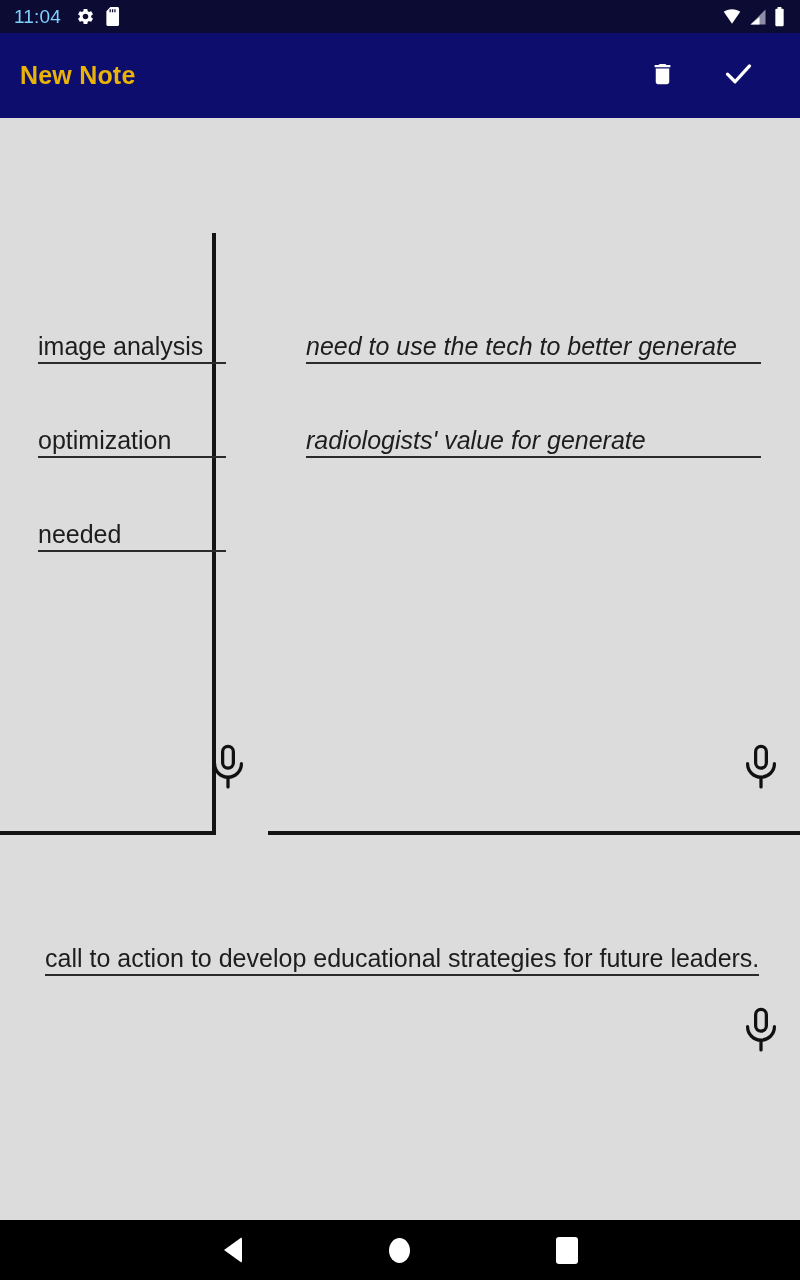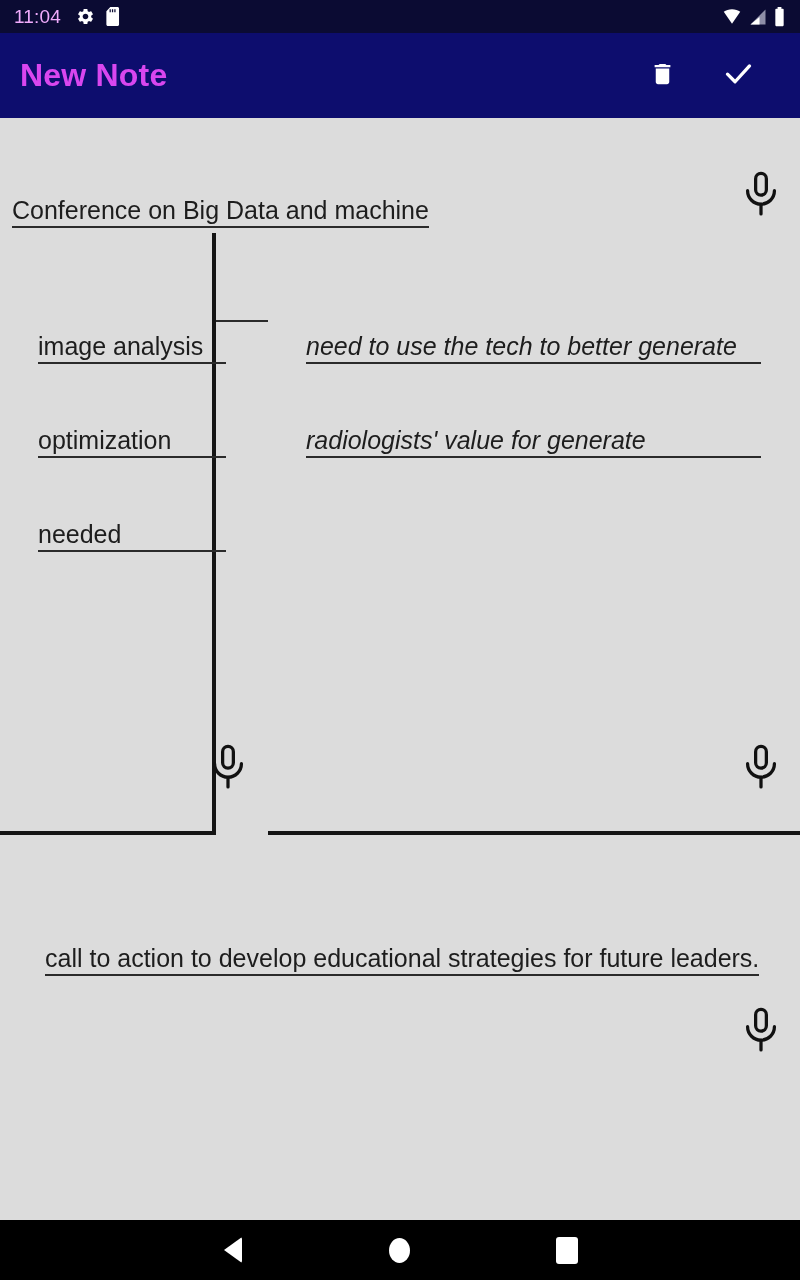--- a/index.html
+++ b/index.html
@@ -10,32 +10,32 @@
     overflow:hidden;
   }
   #app { position:relative; width:800px; height:1280px; background:#dcdcdc; }
 
   
   .statusbar{
     position:absolute; left:0; top:0; width:800px; height:33px;
     background:#0b0b33; display:flex; align-items:center;
     padding:0 14px;
   }
-  .sb-clock{ color:#f0abfc; font-size:19px; letter-spacing:.2px; }
+  .sb-clock{ color:#7dd3fc; font-size:19px; letter-spacing:.2px; }
   .sb-left-icons{ display:flex; align-items:center; gap:11px; margin-left:15px; }
   .sb-spacer{ flex:1 1 auto; }
   .sb-right-icons{ display:flex; align-items:center; gap:5px; }
   .sb-ico{ display:block; }
 
   
   .appbar{
     position:absolute; left:0; top:33px; width:800px; height:85px;
     background:#0d0d6e; display:flex; align-items:center; padding:0 22px 0 20px;
   }
-  .appbar-title{ color:#d946ef; font-size:32px; font-weight:bold; letter-spacing:.2px; }
+  .appbar-title{ color:#eab308; font-size:25px; font-weight:bold; letter-spacing:.2px; }
   .appbar-spacer{ flex:1 1 auto; }
   .appbar-actions{ display:flex; align-items:center; gap:36px; margin-right:20px; }
   .ab-btn{ display:flex; align-items:center; justify-content:center; width:40px; height:40px; cursor:pointer; }
 
   
   .field-text{
     font-size:25px; color:#1d1d1d; line-height:28px;
     white-space:pre-wrap; word-break:normal;
   }
   .ul-line{
@@ -157,33 +157,20 @@
       <span class="ab-btn">
         <span>
           <svg width="33" height="33" viewBox="0 0 24 24" fill="none" stroke="#ffffff" stroke-width="2.4" stroke-linecap="round" stroke-linejoin="round">
             <polyline points="4,12.5 9.5,18 20,6.5"></polyline>
           </svg>
         </span>
       </span>
     </span>
   </div>
 
-  <div class="title-section">
-    <div class="title-text-wrap field-text">
-      <span class="ul-line">Conference on Big Data and machine</span>
-      <span class="ul-line">learning</span>
-    </div>
-    <span class="mic-title">
-      <svg width="46" height="52" viewBox="0 0 24 26" fill="none" stroke="#111111" stroke-width="1.7" stroke-linecap="round">
-        <rect x="9.2" y="2.2" width="5.6" height="11.4" rx="2.8"></rect>
-        <path d="M5 11.3c0 3.86 3.13 7 7 7s7-3.14 7-7"></path>
-        <line x1="12" y1="18.4" x2="12" y2="23.4"></line>
-      </svg>
-    </span>
-  </div>
 
   <div class="cols">
 
     <div class="col-left">
       <div class="text-wrap field-text">
         <span class="ul-line">image analysis</span>
         <span class="ul-line">optimization</span>
         <span class="ul-line">needed</span>
       </div>
       <span class="mic-col-left">

